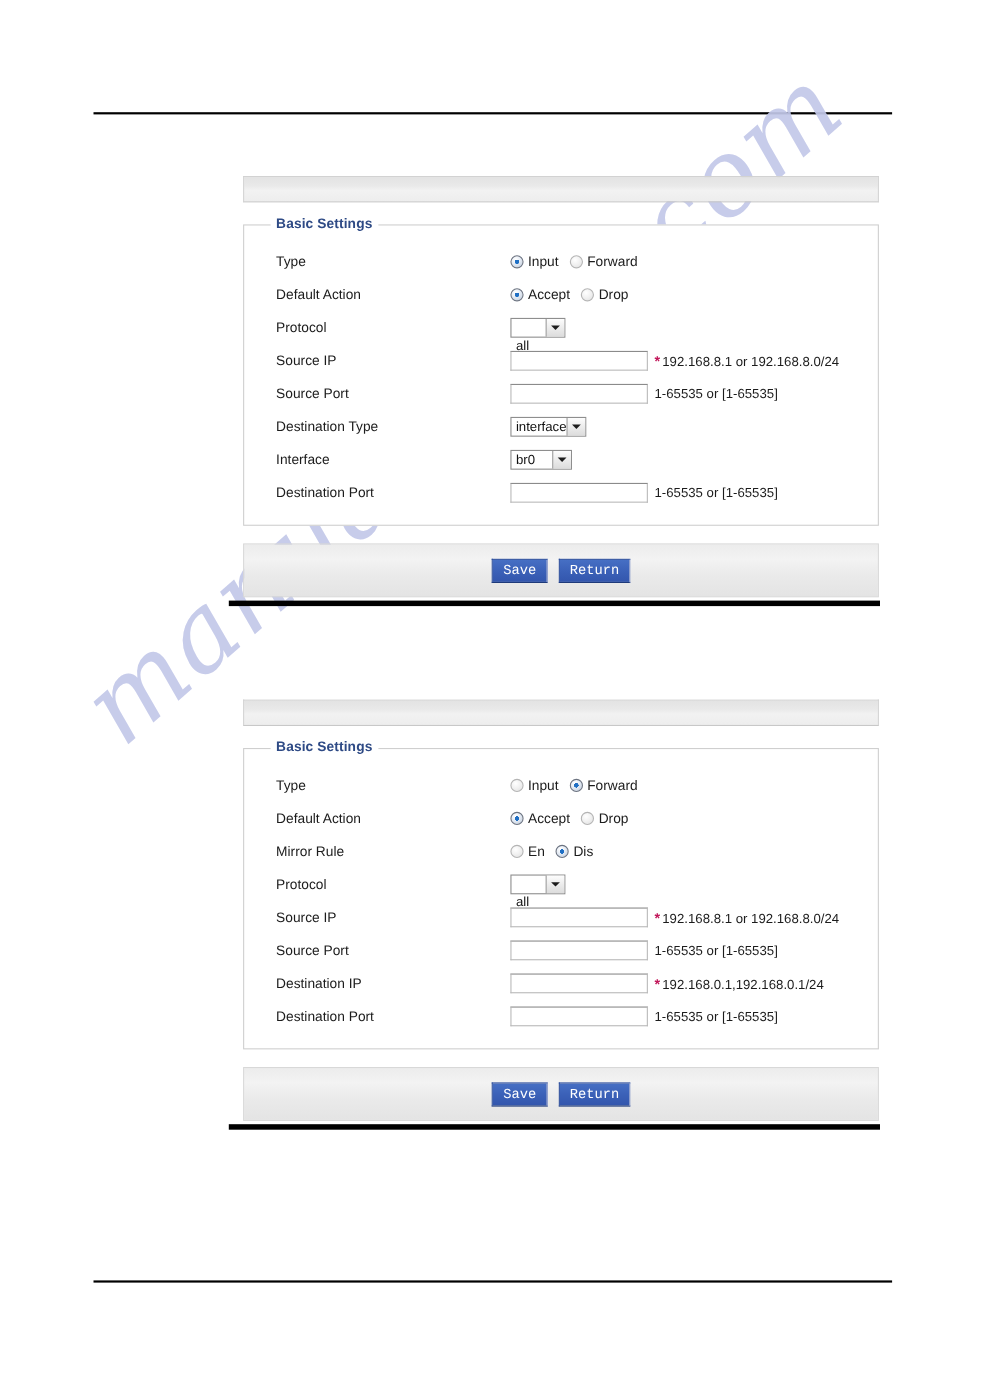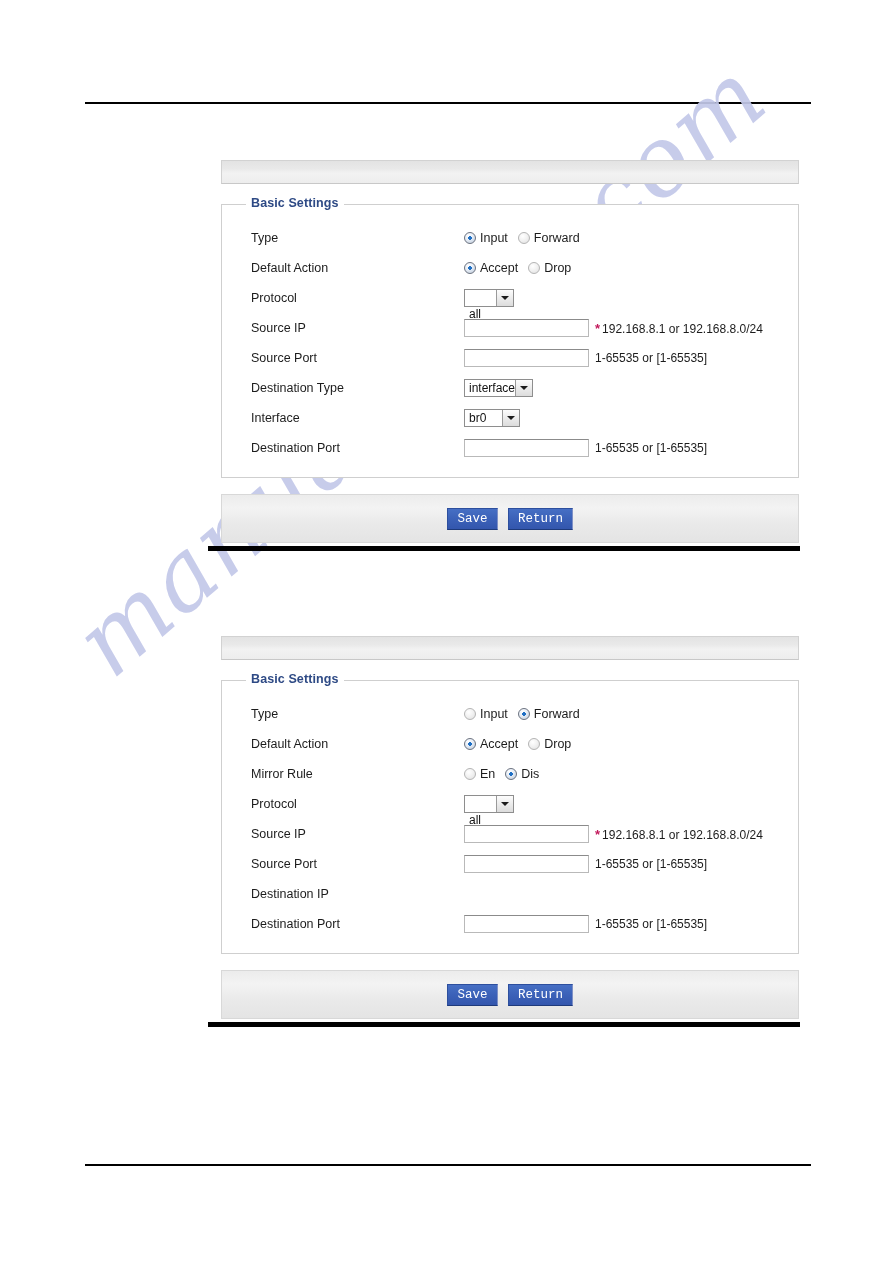--- a/index.html
+++ b/index.html
@@ -429,20 +429,24 @@
         </div>
         <div class="row">
           <div class="row-label">Source Port</div>
           <div class="row-control">
             <input type="text" class="tinput" style="">
             <span class="hint"><span>1-65535 or [1-65535]</span></span>
           </div>
         </div>
         <div class="row">
           <div class="row-label">Destination IP</div>
+          <div class="row-control">
+            <input type="text" class="tinput" style="">
+            <span class="hint"><span class="req-star">*</span><span>192.168.0.1,192.168.0.1/24</span></span>
+          </div>
         </div>
         <div class="row">
           <div class="row-label">Destination Port</div>
           <div class="row-control">
             <input type="text" class="tinput" style="">
             <span class="hint"><span>1-65535 or [1-65535]</span></span>
           </div>
         </div>
       </div>
   </div>

